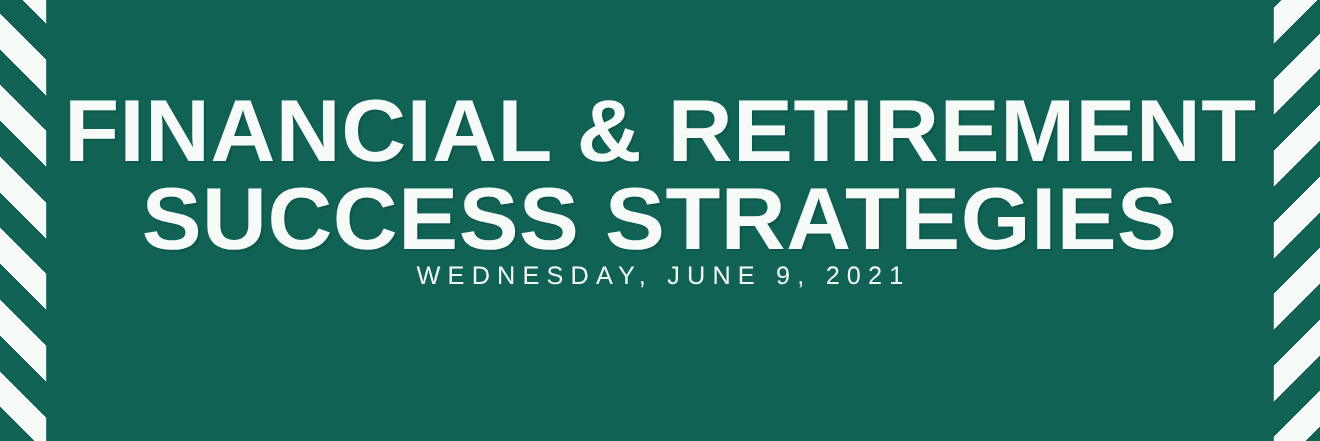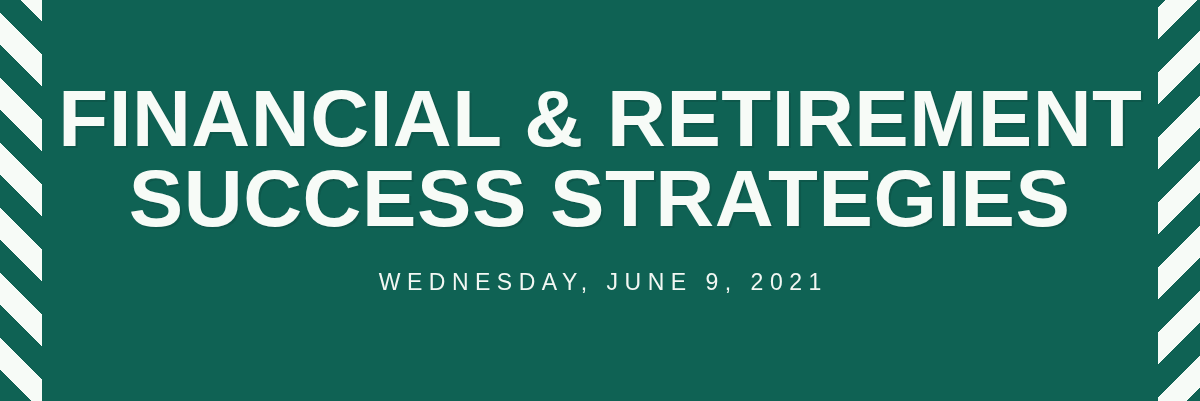--- a/index.html
+++ b/index.html
@@ -87,21 +87,20 @@
   }
 
   .headline-line2 {
     font-size: 80px;
     letter-spacing: 0.5px;
     margin-top: 2px;
     transform: scaleX(1.02);
   }
 
   .subtitle {
-    margin-top: 32px;
     color: #f2f7f3;
     font-family: "Liberation Sans", sans-serif;
     font-weight: normal;
     font-size: 23px;
     letter-spacing: 6.5px;
     text-transform: uppercase;
     white-space: nowrap;
     text-indent: 6.5px;
   }
 </style>

